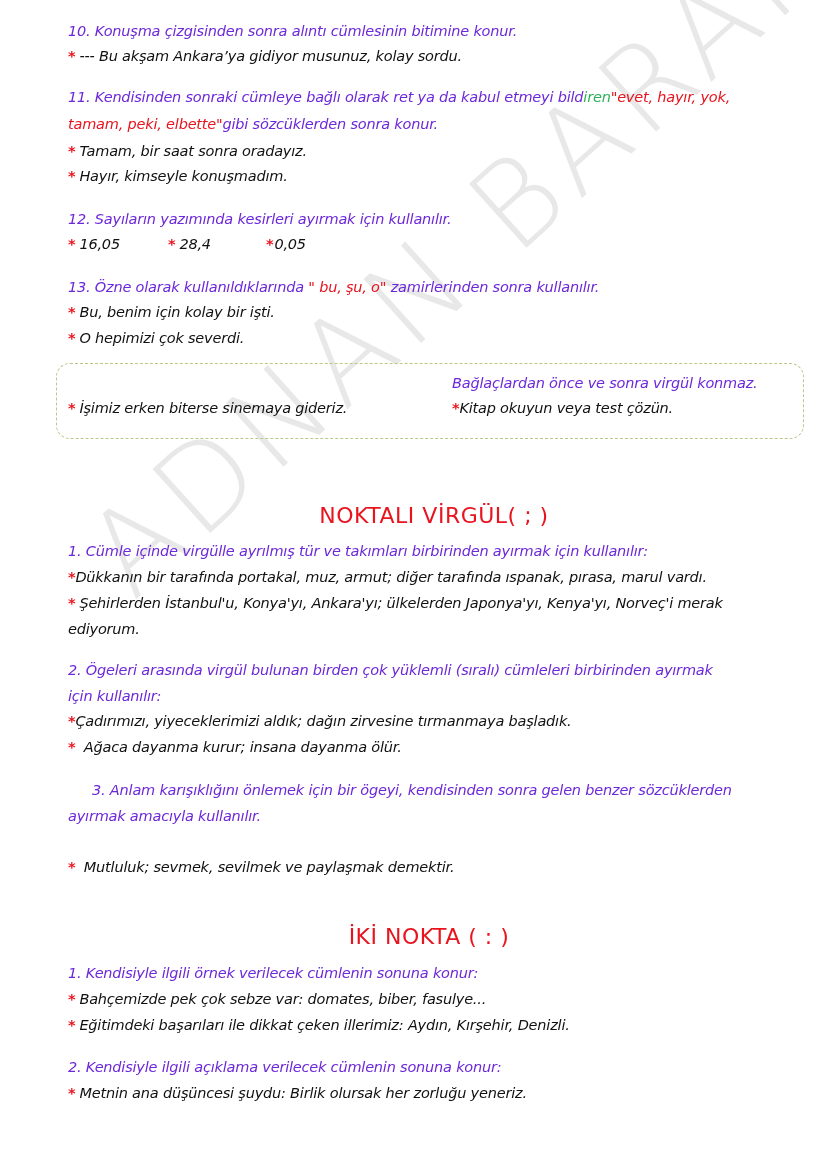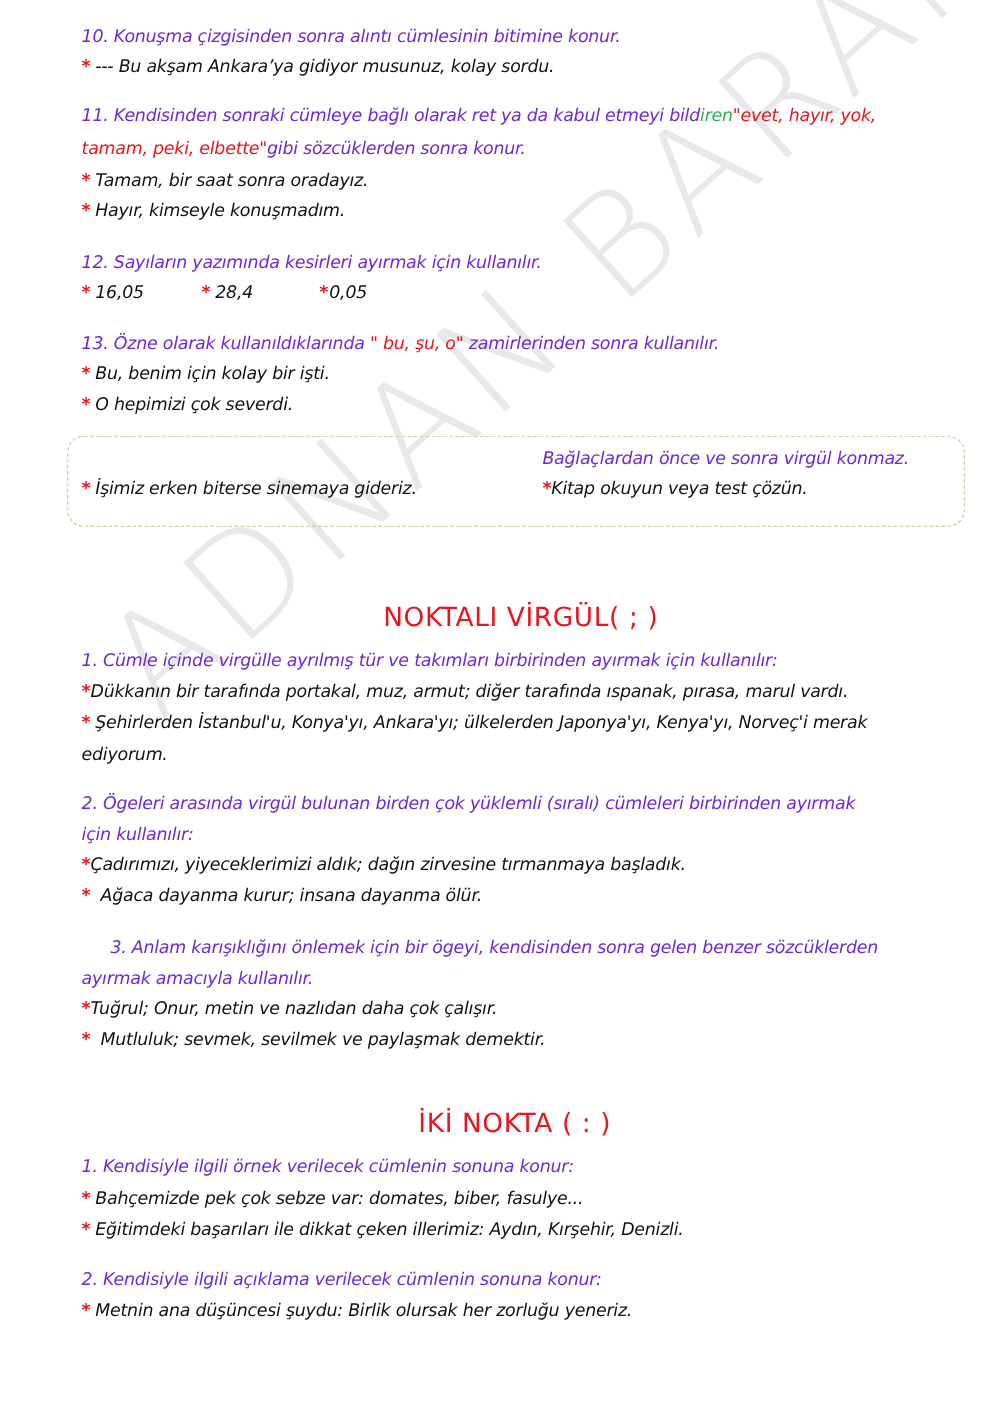--- a/index.html
+++ b/index.html
@@ -101,23 +101,20 @@
   <div class="line blue" style="top:686px;">için kullanılır:</div>
   <div class="line dark" style="top:711px;">
     <span class="star" style="margin-right:0;">*</span><span>Çadırımızı, yiyeceklerimizi aldık; dağın zirvesine tırmanmaya  başladık.</span>
   </div>
   <div class="line dark" style="top:737px;">
     <span class="star">*</span><span> Ağaca dayanma kurur; insana dayanma ölür.</span>
   </div>
 
   <div class="line blue" style="top:780px;margin-left:24px;">3. Anlam karışıklığını önlemek için bir ögeyi, kendisinden sonra gelen benzer sözcüklerden</div>
   <div class="line blue" style="top:806px;">ayırmak amacıyla kullanılır.</div>
-  <div class="line dark" style="top:831px;">
-    <span class="star" style="margin-right:0;">*</span><span>Tuğrul; Onur, metin ve nazlıdan daha çok çalışır.</span>
-  </div>
   <div class="line dark" style="top:857px;">
     <span class="star">*</span><span> Mutluluk; sevmek, sevilmek ve paylaşmak demektir.</span>
   </div>
 
   <div class="heading" style="top:924px; left:15px;">İKİ NOKTA ( : )</div>
 
   <div class="line blue" style="top:963px;">1. Kendisiyle ilgili örnek verilecek cümlenin sonuna konur:</div>
   <div class="line dark" style="top:989px;">
     <span class="star">*</span><span>Bahçemizde pek çok sebze var: domates, biber, fasulye...</span>
   </div>

